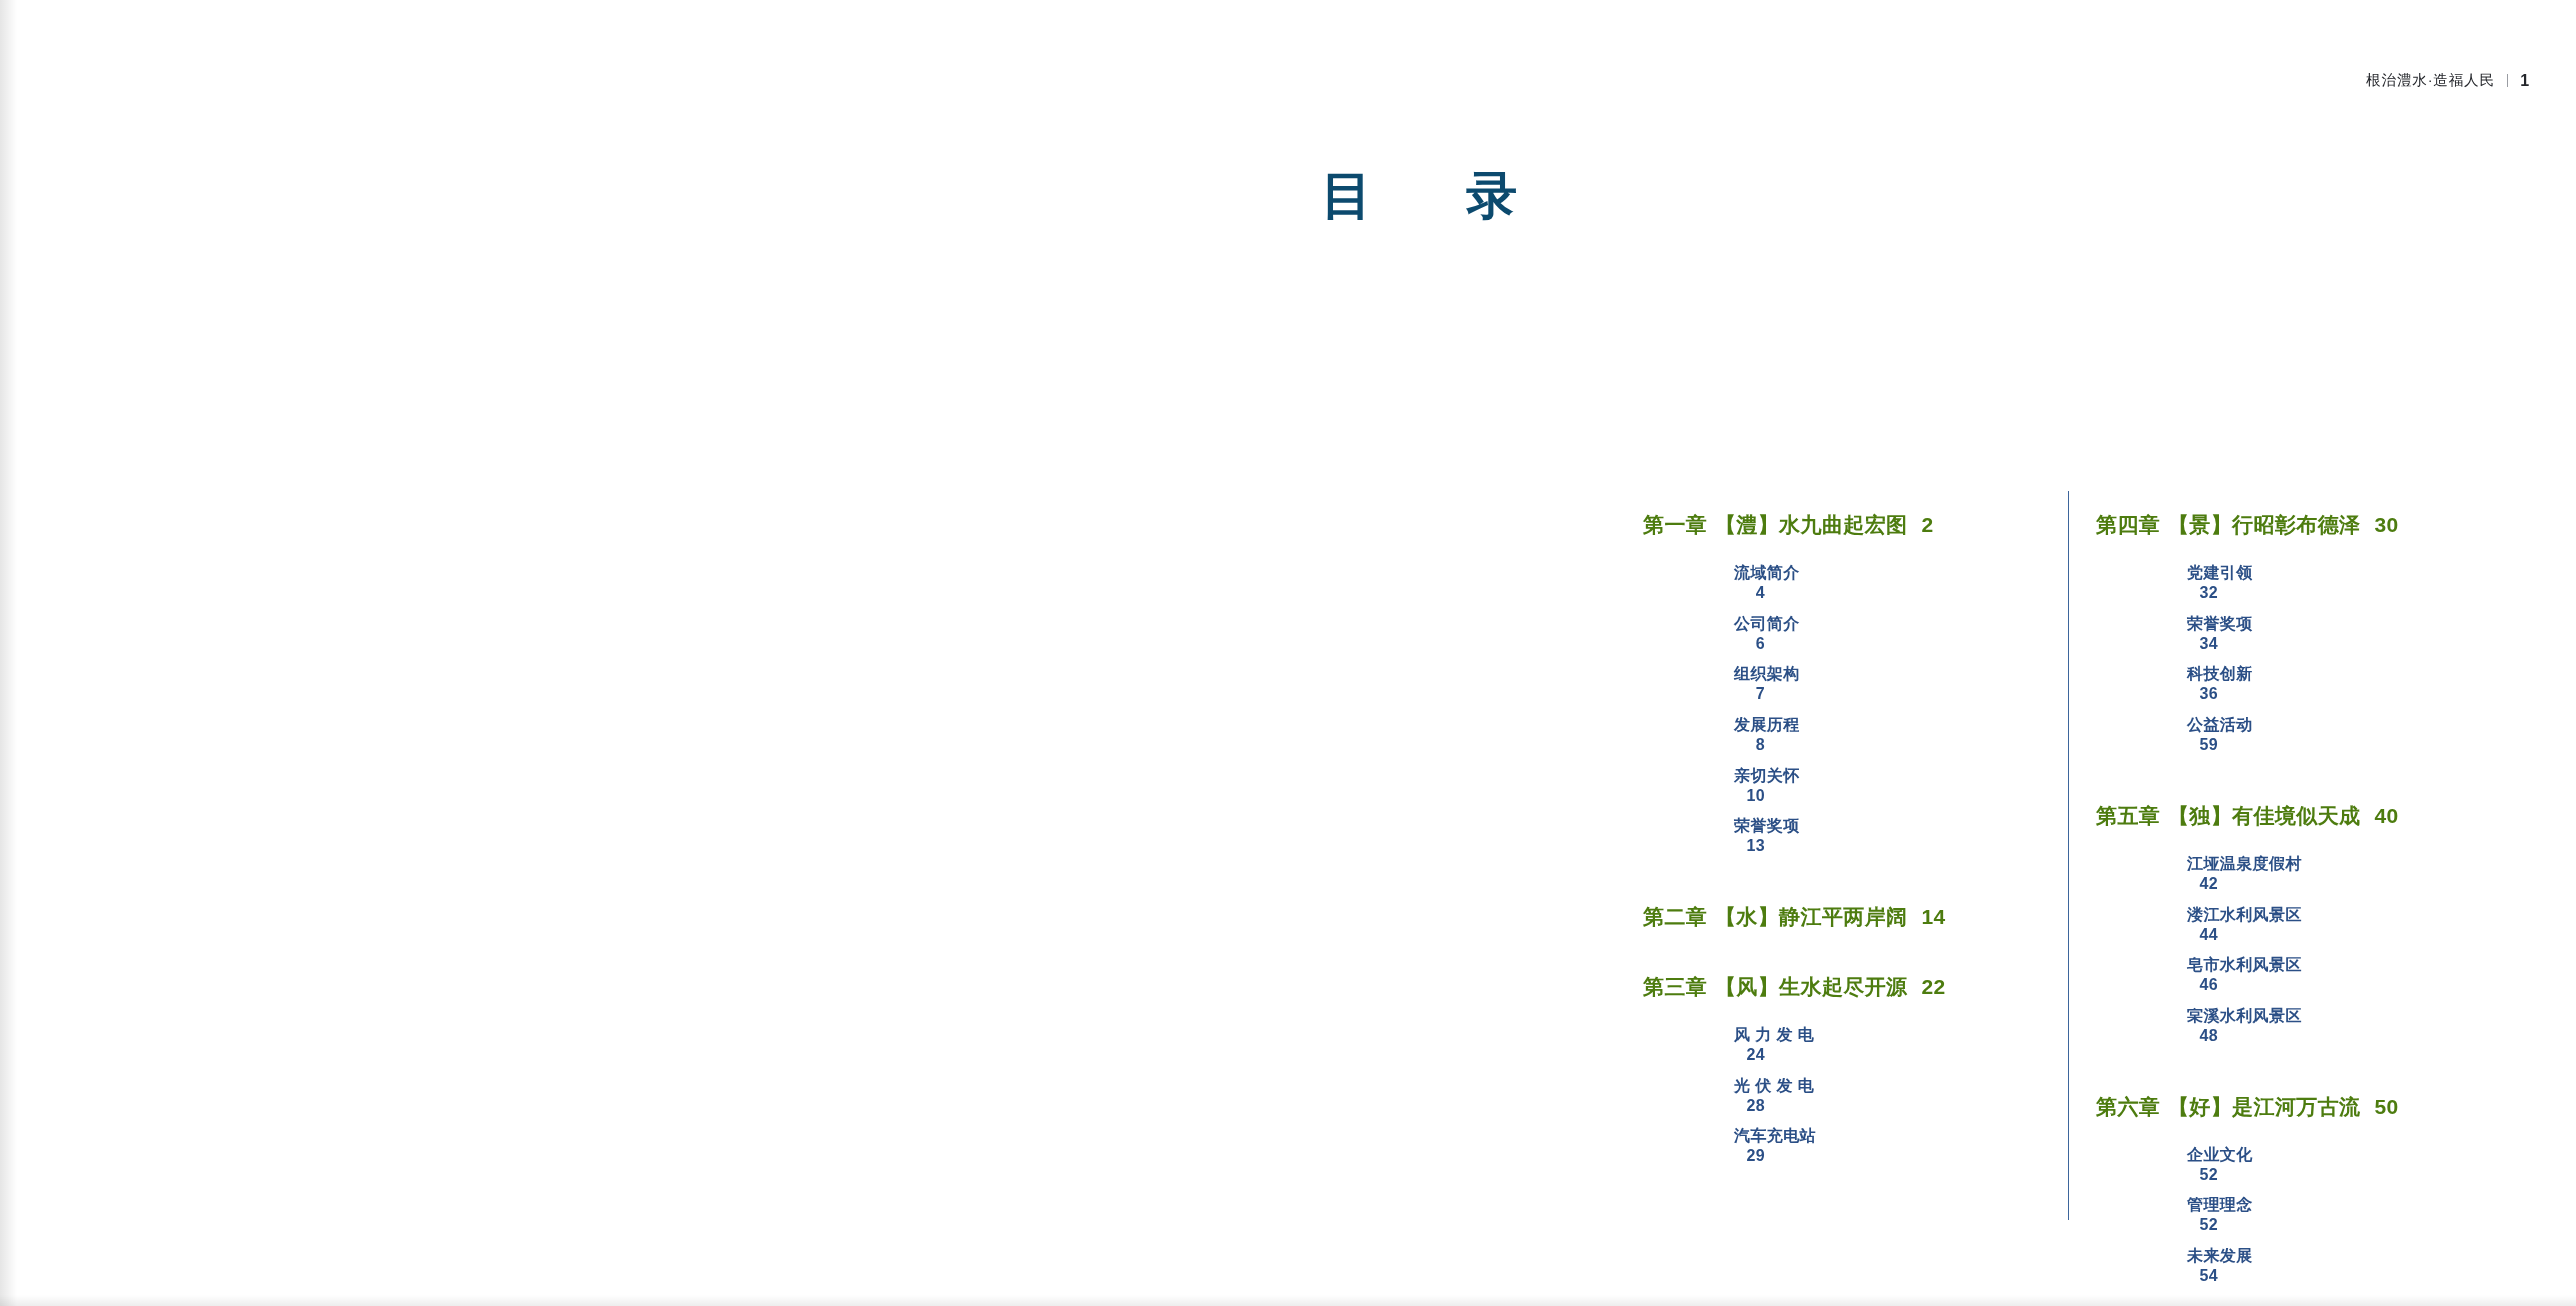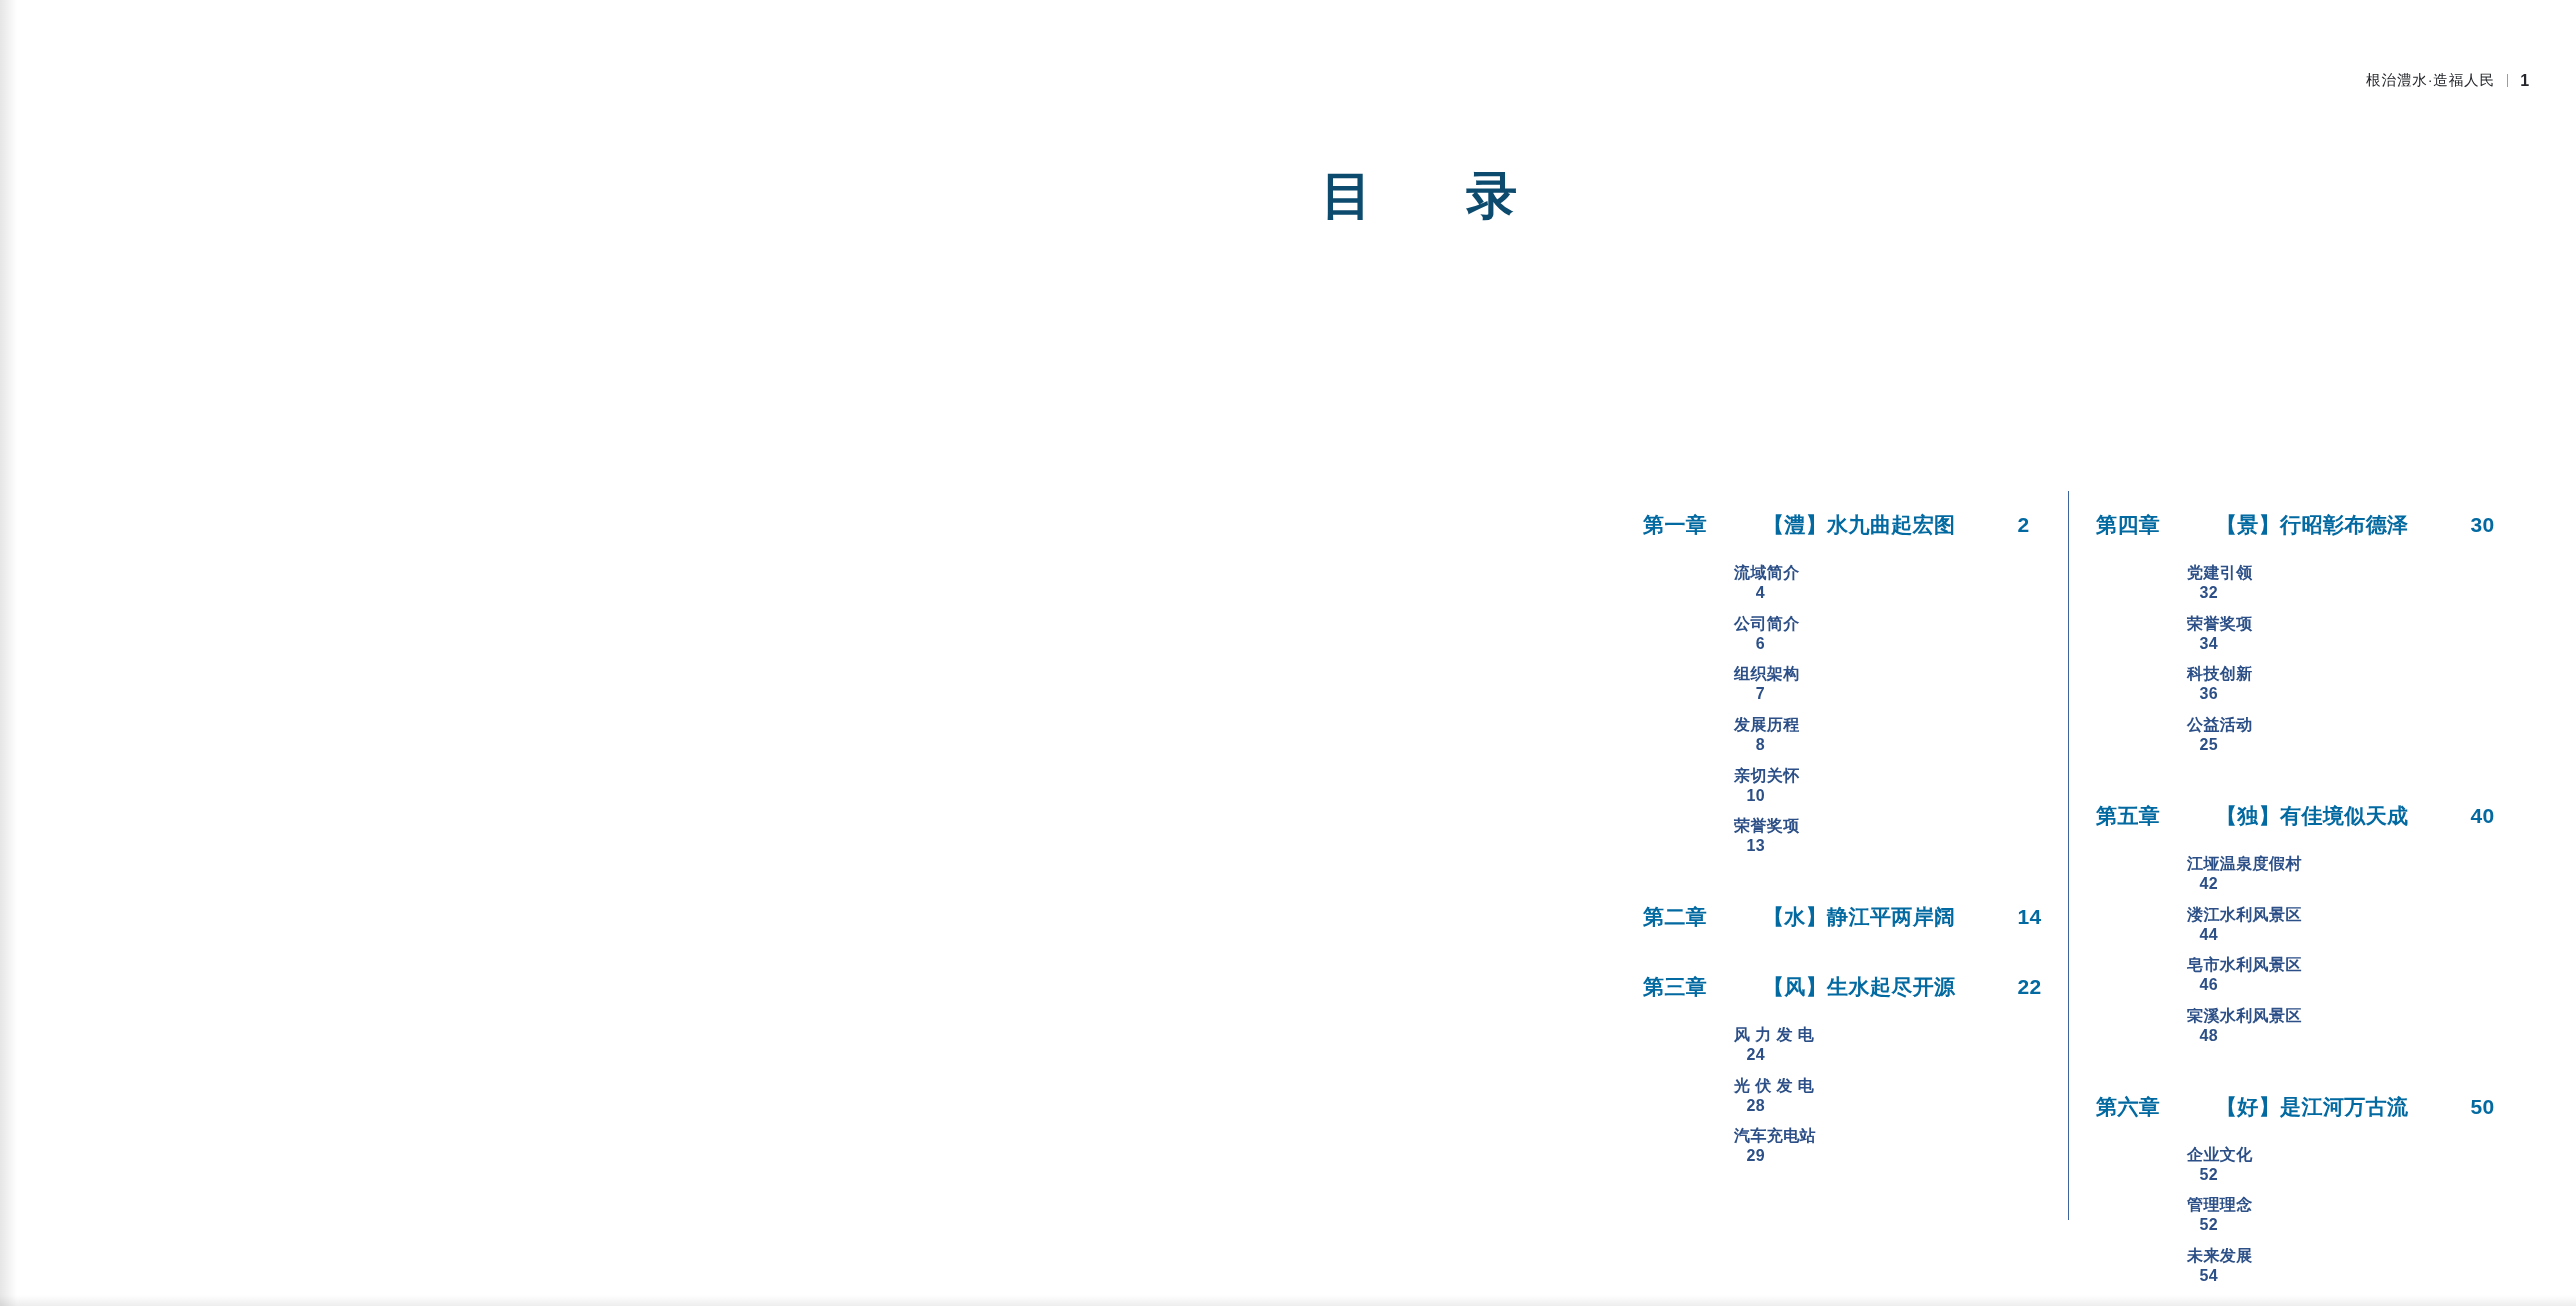--- a/index.html
+++ b/index.html
@@ -110,25 +110,24 @@
   .chapter-block {
     margin-bottom: 34px;
   }
   .chapter-block:last-child { margin-bottom: 0; }
 
   .chapter-head {
     display: flex;
     align-items: baseline;
     font-size: 21px;
     font-weight: 700;
-    color: #0369a1;
+    color: #4d7c0f;
     letter-spacing: 0.4px;
     white-space: nowrap;
     margin-bottom: 18.4px;
-    gap: 48px;
   }
   .chapter-head .ch-label { margin-right: 7.7px; }
   .chapter-head .ch-name { flex: 0 0 auto; margin-top: 8px; }
   .chapter-head .ch-page {
     margin-left: 14px;
     font-weight: 700;
   }
 
   .entries {
     margin-left: 91px;
@@ -262,21 +261,21 @@
           <div class="entry">
             <span class="e-title">荣誉奖项</span>
             <span class="e-page">34</span>
           </div>
           <div class="entry">
             <span class="e-title">科技创新</span>
             <span class="e-page">36</span>
           </div>
           <div class="entry">
             <span class="e-title">公益活动</span>
-            <span class="e-page">25</span>
+            <span class="e-page">59</span>
           </div>
         </div>
       </div>
 
       <div class="chapter-block">
         <div class="chapter-head">
           <span class="ch-label">第五章</span>
           <span class="ch-name">【独】有佳境似天成</span>
           <span class="ch-page">40</span>
         </div>

